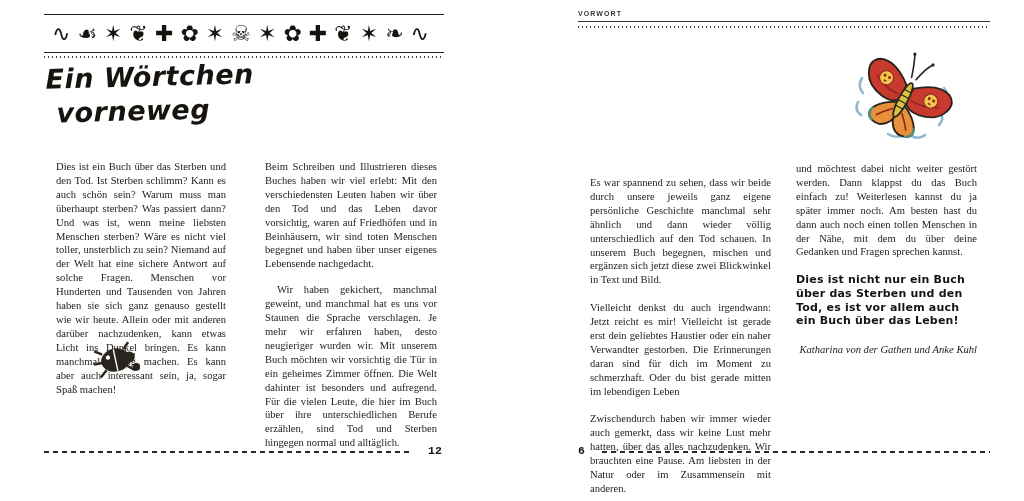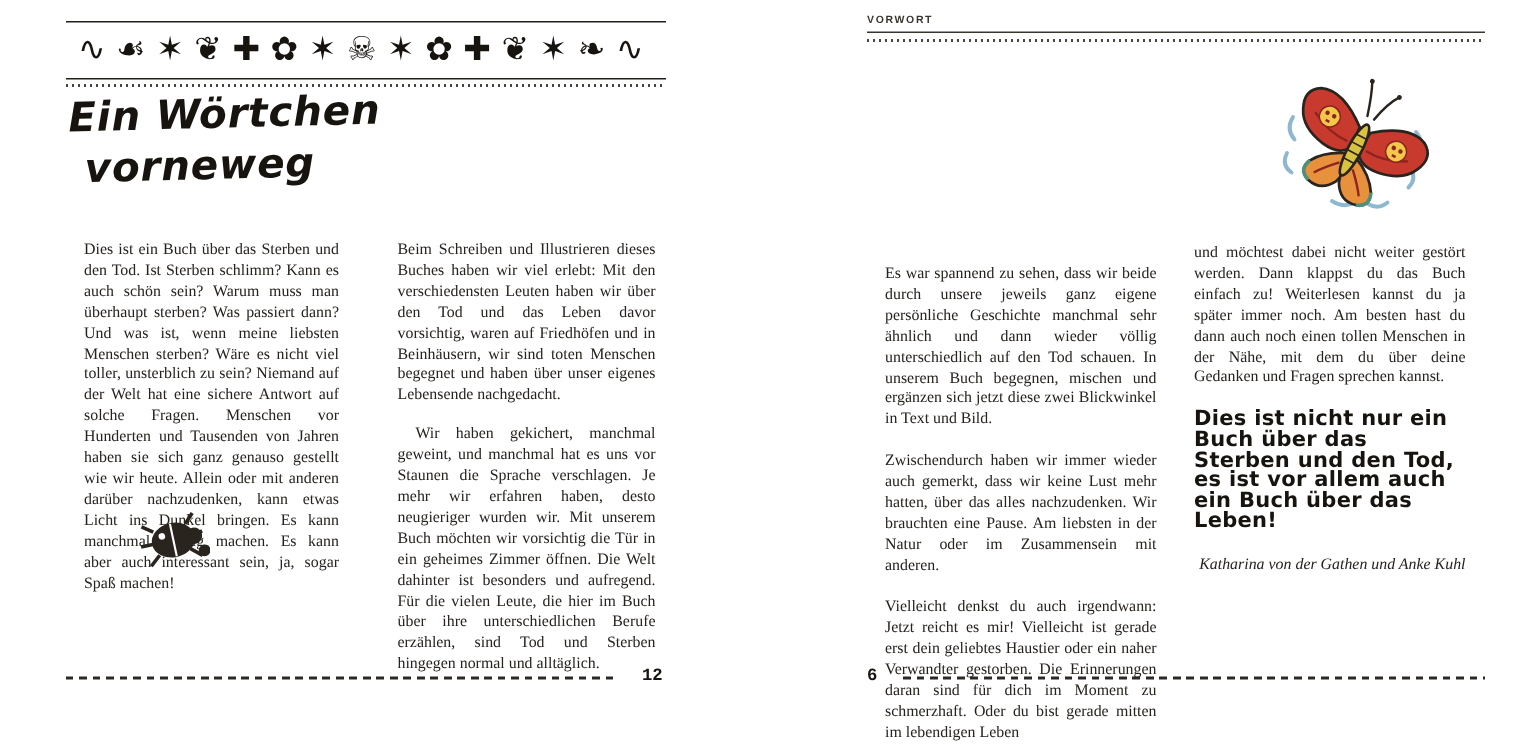--- a/index.html
+++ b/index.html
@@ -60,21 +60,21 @@
   .col p{margin:12px;}
   .col p + p{margin-top:0;}
   .col p.indent{text-indent:12px;}
   .col p.gap{margin-top:13.9px;}
   .col1{left:44px;width:194px;}
   .col2{left:253px;width:196px;}
   .col3{left:578px;width:205px;top:164px;}
   .col4{left:784px;width:205px;top:150px;}
   .bold-statement{
     font-family:"DejaVu Sans", sans-serif;
-    font-weight:700;font-size:14px;line-height:13.6px;
+    font-weight:700;font-size:11px;line-height:13.6px;
     letter-spacing:.2px;color:#17130f;
     text-align:left !important;
   }
   .col4 .bold-statement{margin-top:14px;}
   .authors{
     font-style:italic;margin-top:15px !important;
     text-align:right;
   }
   
   .running-head-label{
@@ -204,22 +204,22 @@
           <path d="M51 50 L59 50"></path>
             <path d="M50.6 56 L59.4 56"></path>
           <path d="M50.6 62 L59.4 62"></path>
             <path d="M51 68 L59 68"></path>
         </g>
       </g>
     </svg>
 
     <div class="col col3">
       <p>Es war spannend zu sehen, dass wir beide durch unsere jeweils ganz eigene persönliche Geschichte manchmal sehr ähnlich und dann wieder völlig unterschiedlich auf den Tod schauen. In unserem Buch begegnen, mischen und ergänzen sich jetzt diese zwei Blickwinkel in Text und Bild.</p>
+      <p class="gap">Vielleicht denkst du auch irgendwann: Jetzt reicht es mir! Vielleicht ist gerade erst dein geliebtes Haustier oder ein naher Verwandter gestorben. Die Erinnerungen daran sind für dich im Moment zu schmerzhaft. Oder du bist gerade mitten im lebendigen Leben</p>
       <p class="gap">Zwischendurch haben wir immer wieder auch gemerkt, dass wir keine Lust mehr hatten, über das alles nachzudenken. Wir brauchten eine Pause. Am liebsten in der Natur oder im Zusammensein mit anderen.</p>
-      <p class="gap">Vielleicht denkst du auch irgendwann: Jetzt reicht es mir! Vielleicht ist gerade erst dein geliebtes Haustier oder ein naher Verwandter gestorben. Die Erinnerungen daran sind für dich im Moment zu schmerzhaft. Oder du bist gerade mitten im lebendigen Leben</p>
     </div>
 
     <div class="col col4">
       <p>und möchtest dabei nicht weiter gestört werden. Dann klappst du das Buch einfach zu! Weiterlesen kannst du ja später immer noch. Am besten hast du dann auch noch einen tollen Menschen in der Nähe, mit dem du über deine Gedanken und Fragen sprechen kannst.</p>
       <p class="bold-statement">Dies ist nicht nur ein Buch über das Sterben und den Tod, es ist vor allem auch ein Buch über das Leben!</p>
       <p class="authors">Katharina von der Gathen und Anke Kuhl</p>
     </div>
 
     <span class="pagenum right-num">6</span>
     <div class="dashed-rule" style="left:602px;top:451px;width:388px;"></div>

